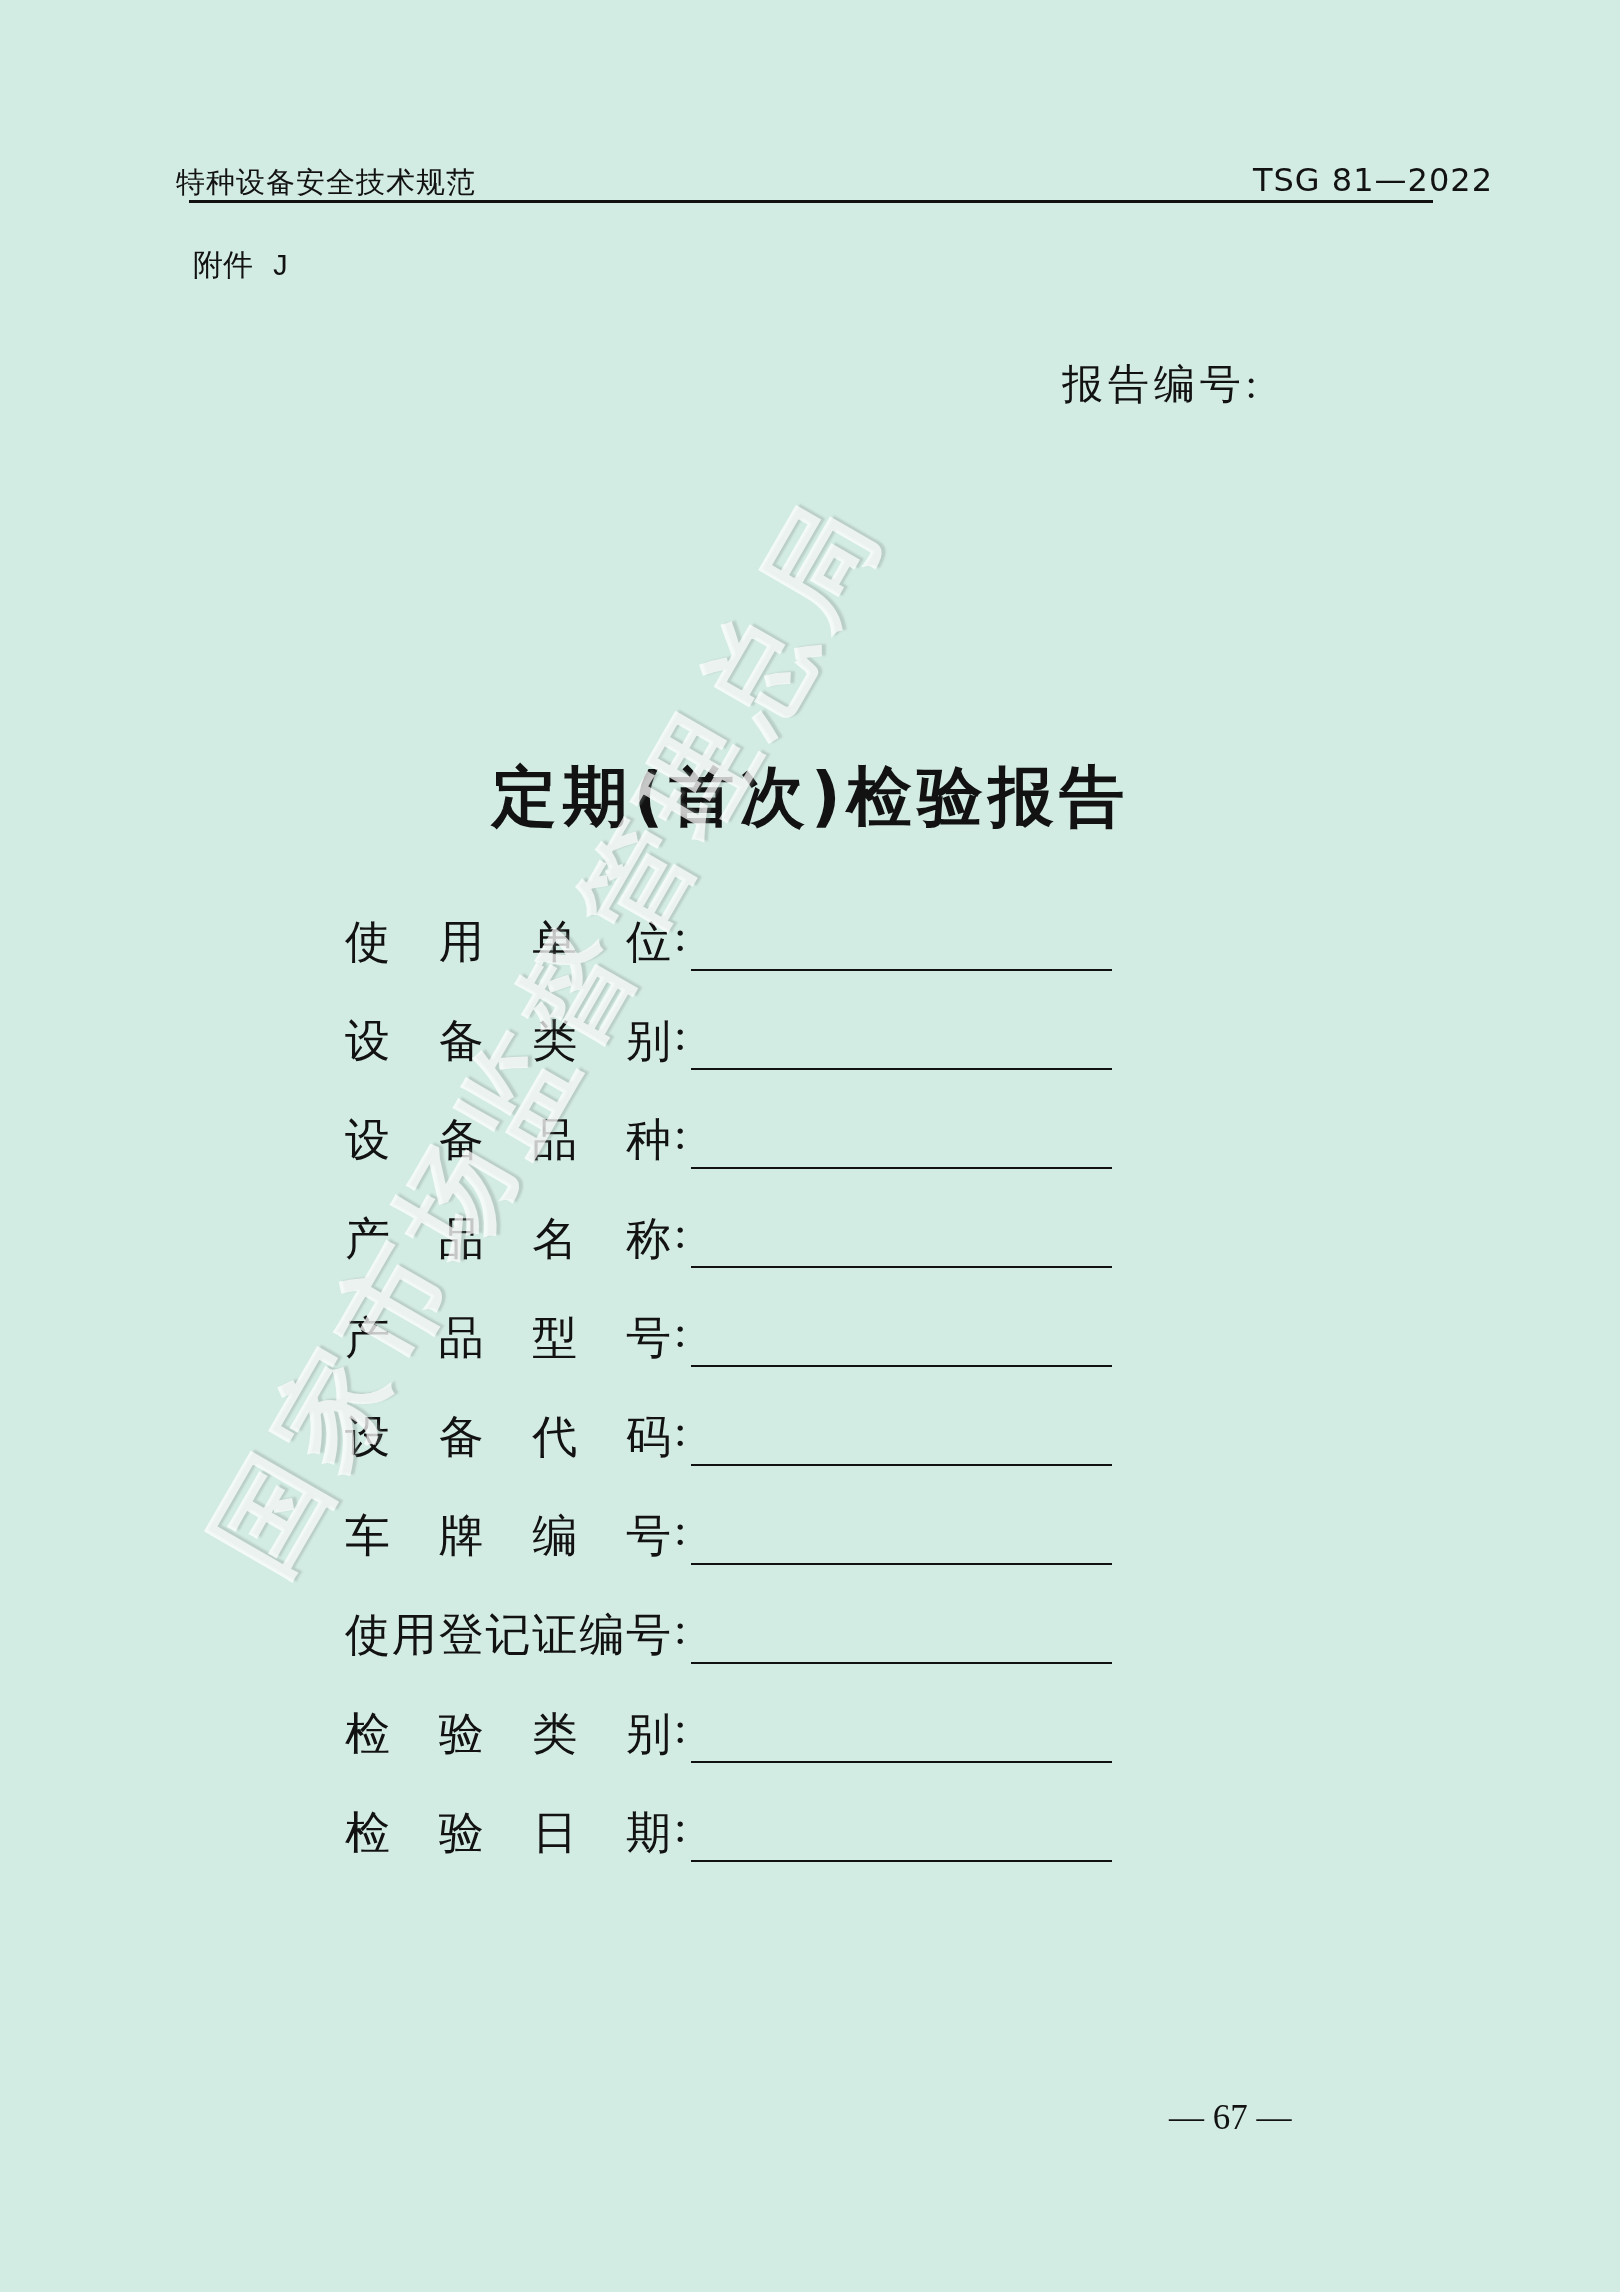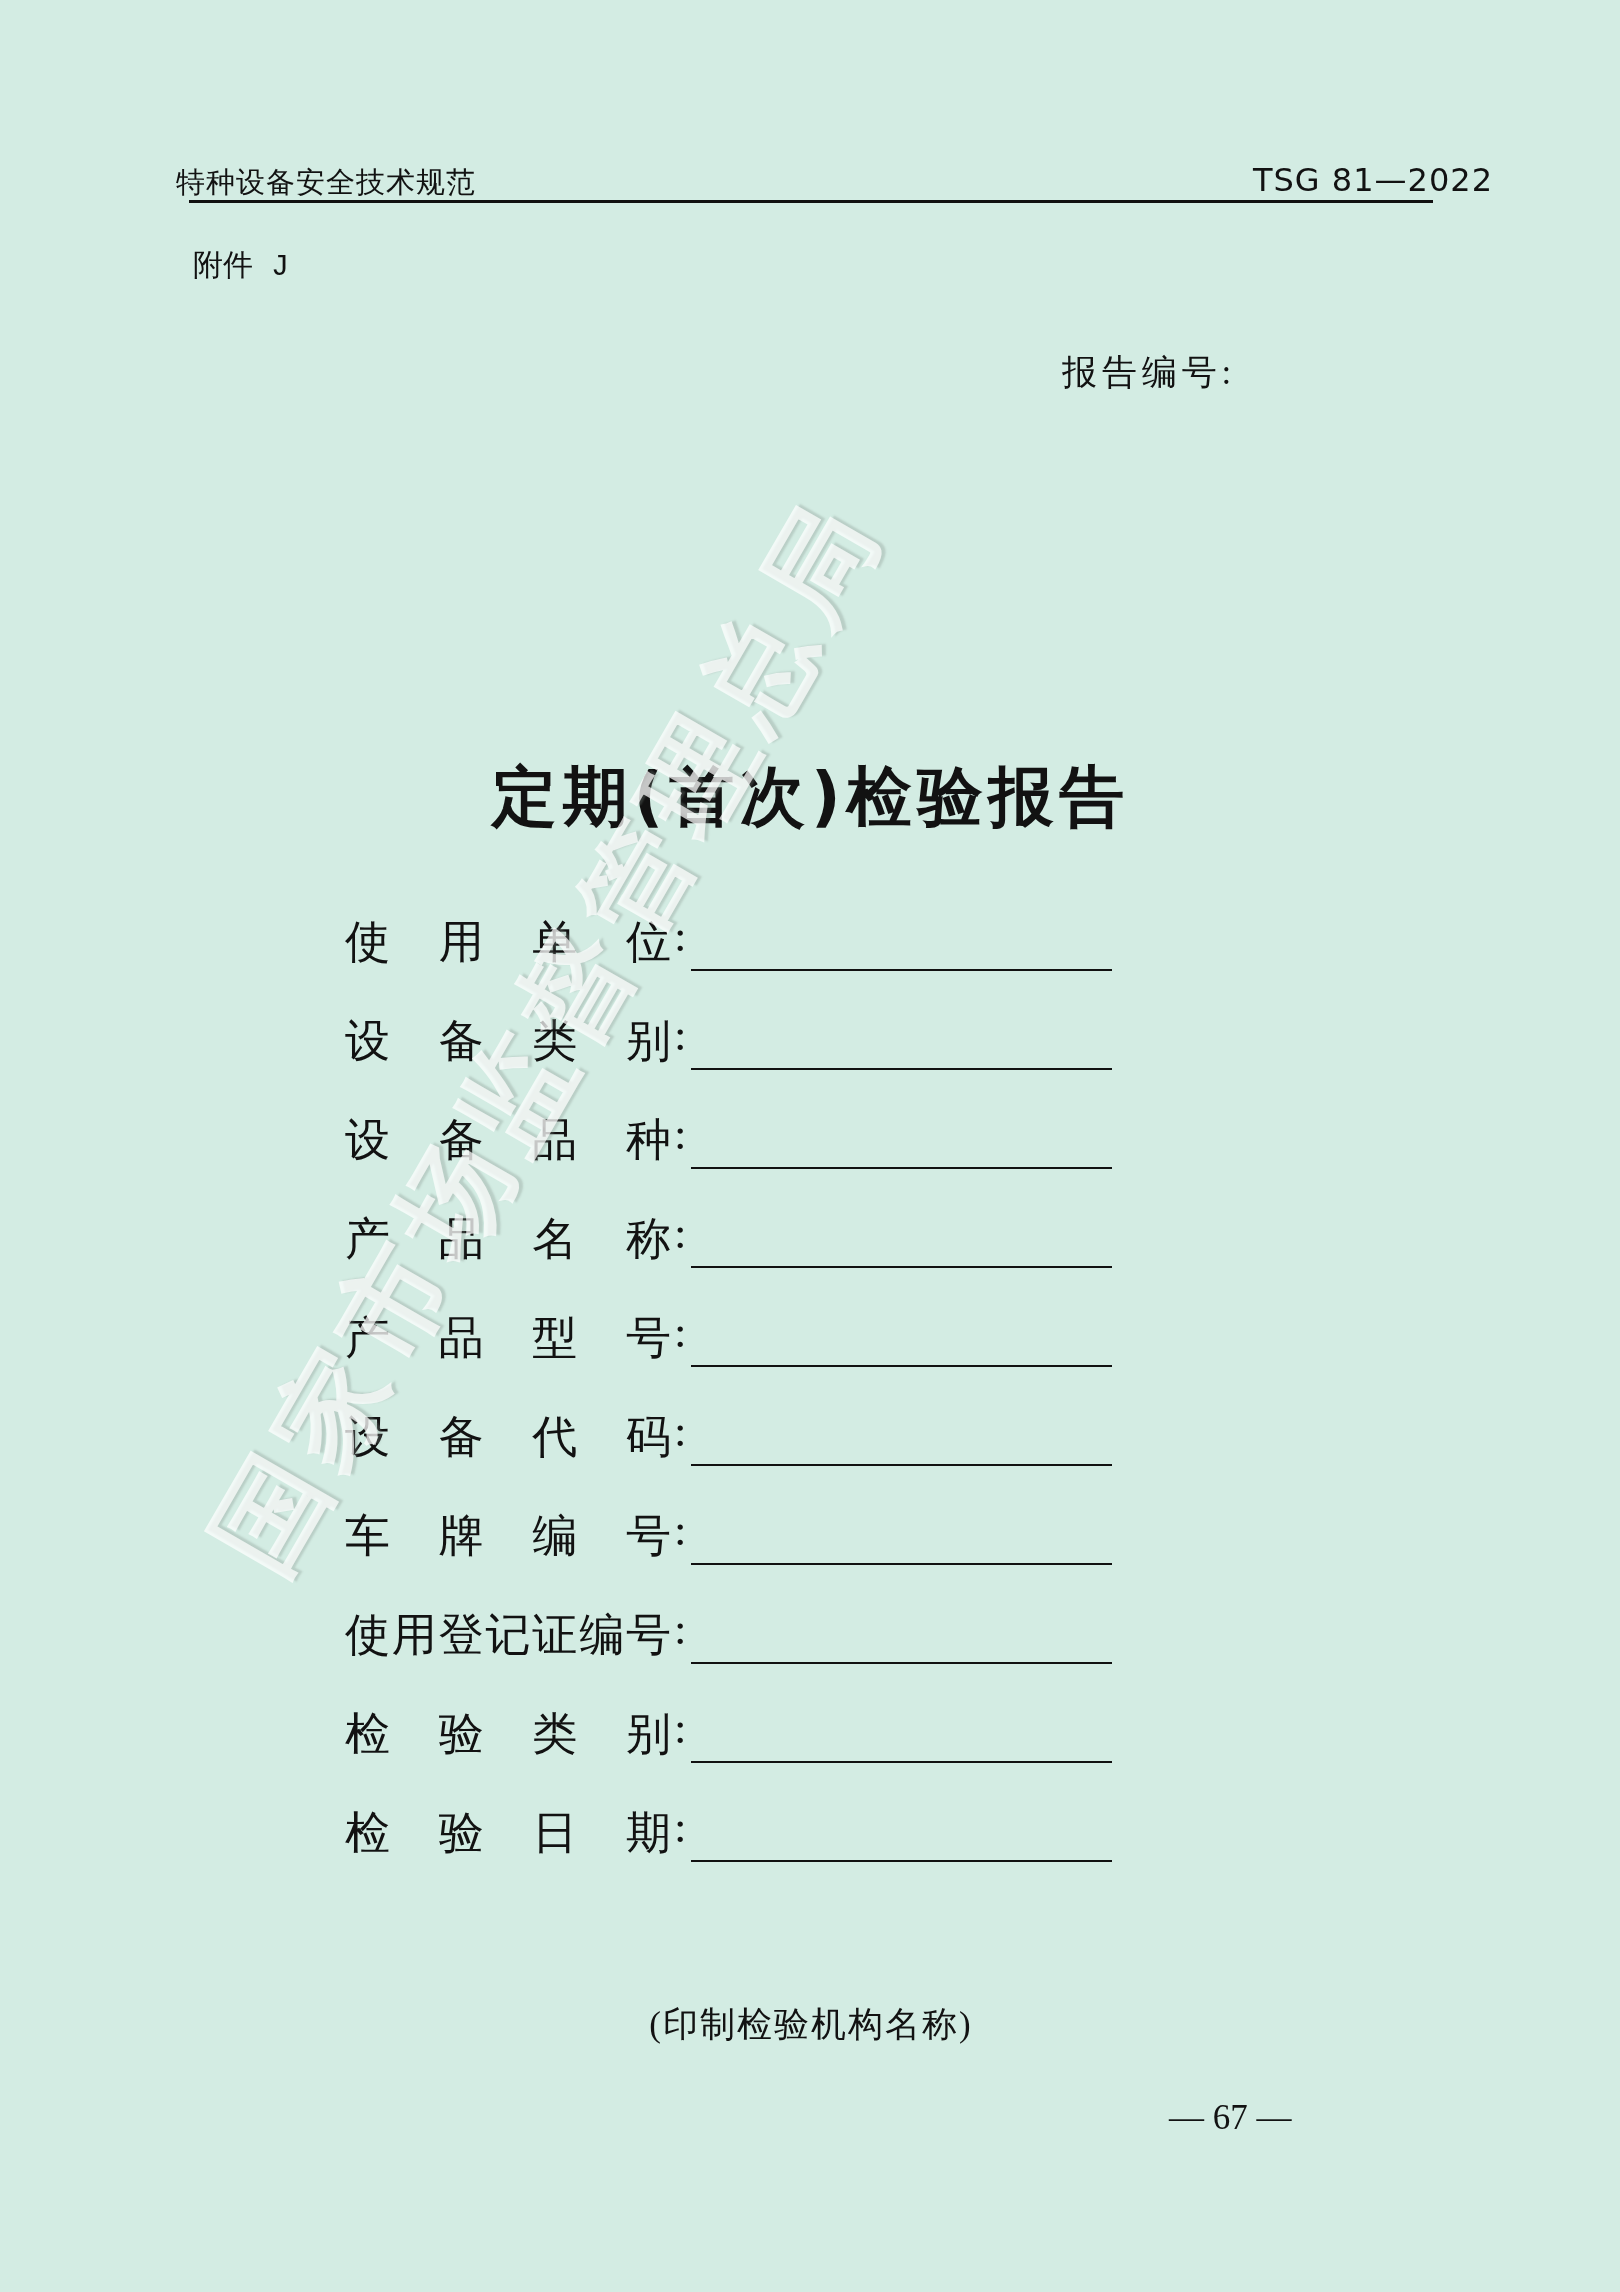--- a/index.html
+++ b/index.html
@@ -25,22 +25,22 @@
   .hdr-rule{
     position:absolute;left:189px;top:200px;
     width:1244px;height:0;border-top:3.9px solid #111;
   }
   .attachment{
     position:absolute;left:193px;top:245px;
     font-family:Liberation Mono, monospace;
     font-size:30px;white-space:nowrap;
   }
   .report-no{
-    position:absolute;left:1062px;top:349px;
-    font-size:35px;letter-spacing:4.9px;white-space:nowrap;
+    position:absolute;left:1062px;top:357px;
+    font-size:41px;letter-spacing:4.9px;white-space:nowrap;
   }
   
   .title{
     position:absolute;left:189px;width:1244px;
     text-align:center;
     font-family:"DejaVu Sans", sans-serif;
     font-weight:bold;
     font-size:65px;letter-spacing:5.9px;white-space:nowrap;
   }
   .title.l1{top:635px;}
@@ -199,19 +199,18 @@
           <span>检</span>
           <span>验</span>
           <span>日</span>
           <span>期</span>
         </span>
         <span class="colon">:</span>
         <span class="u-line"></span>
       </div>
     </div>
 
-  <div class="print-note">(印制检验机构名称)</div>
   <div class="page-no">— 67 —</div>
 
   <div class="watermark">国家市场监督管理总局</div>
 
 </div>
 
 
 </body></html>

